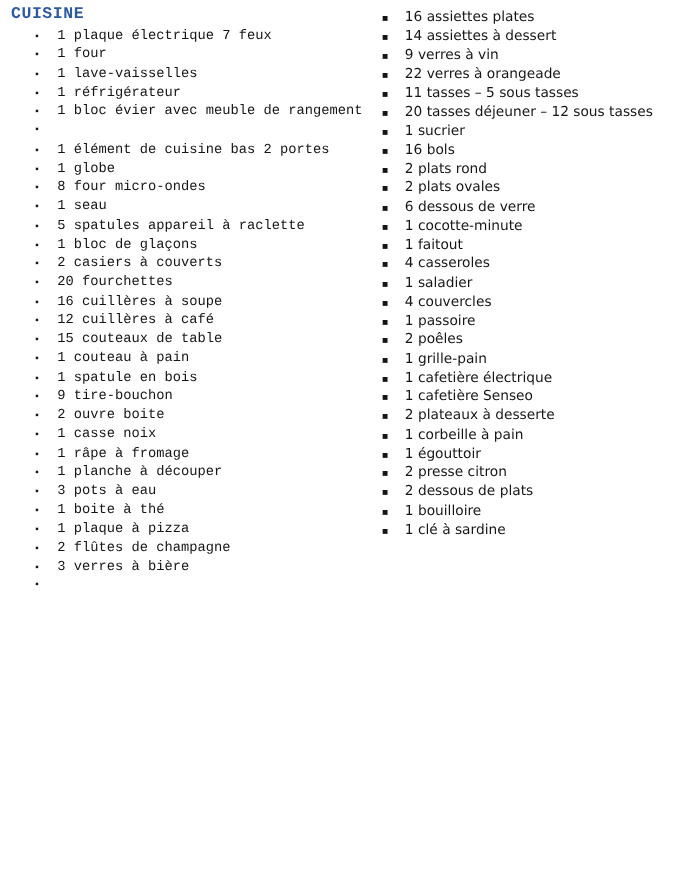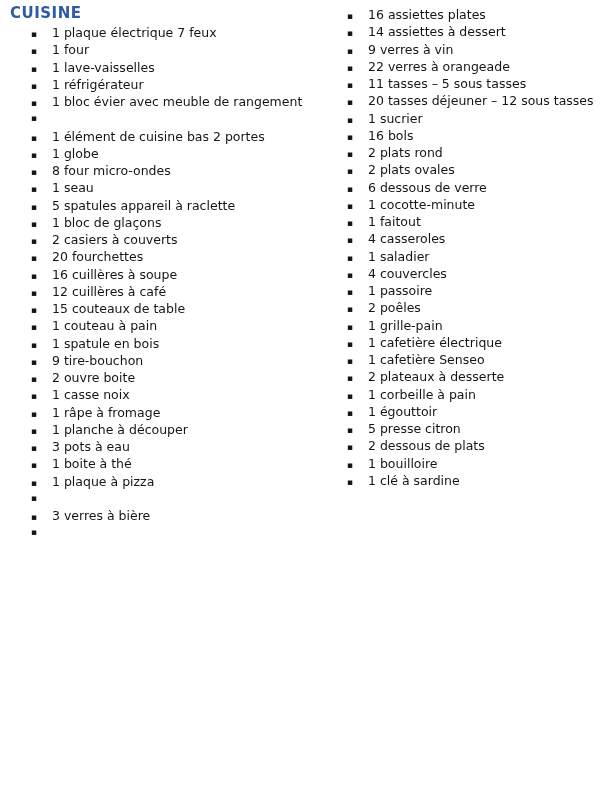--- a/index.html
+++ b/index.html
@@ -10,21 +10,21 @@
     height: 800px;
     background: #ffffff;
     font-family: "DejaVu Sans", "Liberation Sans", sans-serif;
     color: #151515;
     overflow: hidden;
   }
   .col {
     position: absolute;
     top: 0;
   }
-  .col-left  { left: 10px;  top: 4px; width: 330px; }
+  .col-left  { left: 10px;  top: 4px; width: 330px; font-family: Liberation Mono, monospace; }
   .col-right { left: 347px; top: 6px; width: 262px; }
   .page-title {
     font-size: 15px;
     font-weight: bold;
     letter-spacing: 0.5px;
     line-height: 18px;
     margin-bottom: 2px;
   }
   ul.inventory {
     list-style: none;
@@ -186,20 +186,21 @@
           <span class="item-text">1 boite à thé</span>
         </li>
 
         <li>
           <span class="bullet">▪</span>
           <span class="item-text">1 plaque à pizza</span>
         </li>
 
         <li>
           <span class="bullet">▪</span>
+          <span class="item-text">2 flûtes de champagne</span>
         </li>
 
         <li>
           <span class="bullet">▪</span>
           <span class="item-text">3 verres à bière</span>
         </li>
 
         <li>
           <span class="bullet">▪</span>
         </li>
@@ -324,21 +325,21 @@
           <span class="item-text">1 corbeille à pain</span>
         </li>
 
         <li>
           <span class="bullet">▪</span>
           <span class="item-text">1 égouttoir</span>
         </li>
 
         <li>
           <span class="bullet">▪</span>
-          <span class="item-text">5 presse citron</span>
+          <span class="item-text">2 presse citron</span>
         </li>
 
         <li>
           <span class="bullet">▪</span>
           <span class="item-text">2 dessous de plats</span>
         </li>
 
         <li>
           <span class="bullet">▪</span>
           <span class="item-text">1 bouilloire</span>

